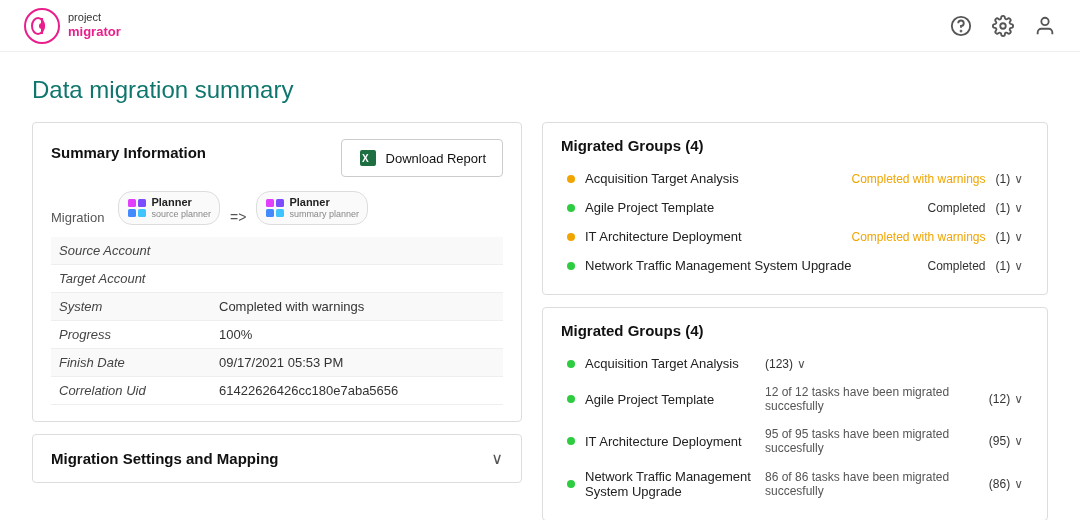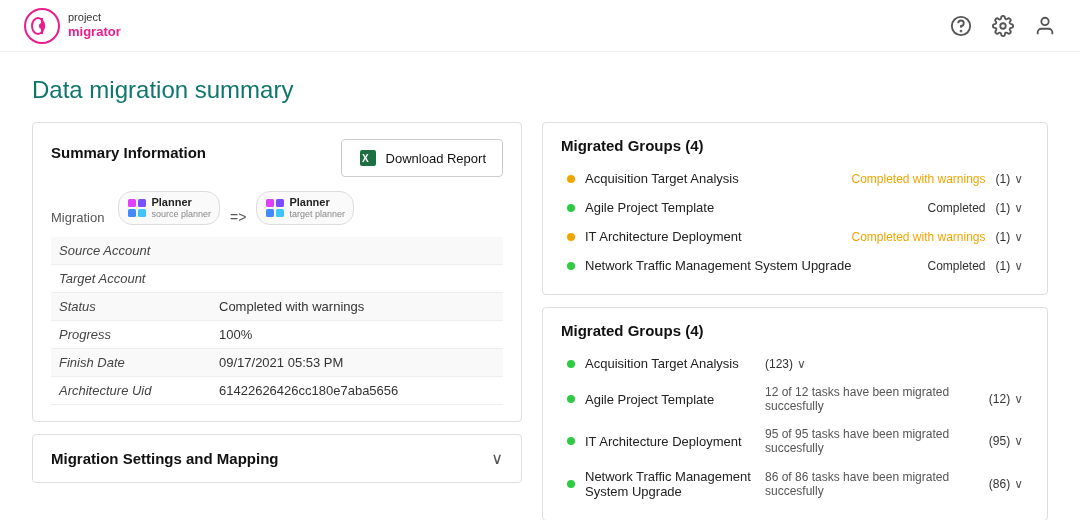--- a/index.html
+++ b/index.html
@@ -354,49 +354,49 @@
           <span class="arrow-text">=&gt;</span>
           <div class="planner-badge">
             <svg class="planner-icon" viewBox="0 0 20 20">
               <rect x="1" y="1" width="8" height="8" rx="1.5" fill="#e040fb"></rect>
               <rect x="11" y="1" width="8" height="8" rx="1.5" fill="#7c4dff"></rect>
               <rect x="1" y="11" width="8" height="8" rx="1.5" fill="#448aff"></rect>
               <rect x="11" y="11" width="8" height="8" rx="1.5" fill="#40c4ff"></rect>
             </svg>
             <div class="planner-text">
               <strong>Planner</strong>
-              <span style="color:#888;font-size:9px;">target planner</span>
+              <span style="color:#888;font-size:9px;">summary planner</span>
             </div>
           </div>
         </div>
 
         <table class="summary-table">
           <tbody id="summary-rows">
               <tr>
                 <td>Source Account</td>
                 <td></td>
               </tr>
               <tr>
                 <td>Target Account</td>
                 <td></td>
               </tr>
               <tr>
-                <td>Status</td>
+                <td>System</td>
                 <td>Completed with warnings</td>
               </tr>
               <tr>
                 <td>Progress</td>
                 <td>100%</td>
               </tr>
               <tr>
                 <td>Finish Date</td>
                 <td>09/17/2021 05:53 PM</td>
               </tr>
               <tr>
-                <td>Architecture Uid</td>
+                <td>Correlation Uid</td>
                 <td>61422626426cc180e7aba5656</td>
               </tr>
             </tbody>
         </table>
       </div>
 
       <div class="settings-card">
         <span class="settings-title">Migration Settings and Mapping</span>
         <span style="font-size:16px;color:#555;">∨</span>
       </div>

